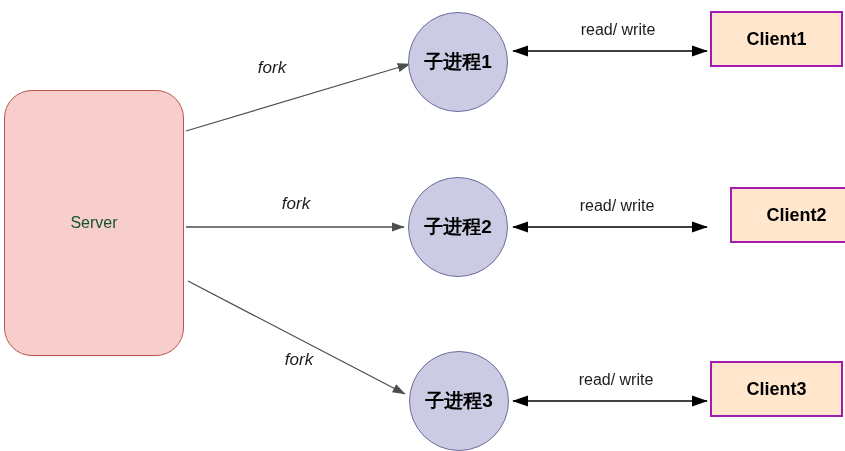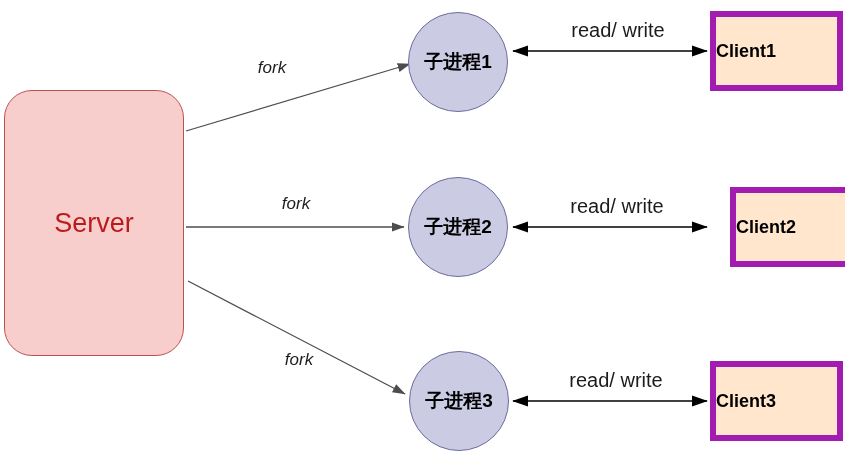--- a/index.html
+++ b/index.html
@@ -10,50 +10,50 @@
   }
   .abs{position:absolute;}
   #arrow-layer{position:absolute;left:0;top:0;width:845px;height:451px;}
 
   .server-box{
     left:4px;top:90px;width:180px;height:266px;
     background:#f8cecc;border:1px solid #b85450;border-radius:28px;
     display:flex;align-items:center;justify-content:center;
     box-sizing:border-box;
   }
-  .server-box .lbl{font-size:27px;font-weight:500;color:#b91c1c;}
+  .server-box .lbl{font-size:16px;font-weight:500;color:#14532d;}
 
   .proc-circle{
     width:100px;height:100px;border-radius:50%;
     background:#cbcbe3;border:1px solid #6c6c9e;
     display:flex;align-items:center;justify-content:center;
     box-sizing:border-box;
   }
   .proc-circle .lbl{font-size:19px;font-weight:700;color:#000;white-space:nowrap;}
   .proc-1{left:408px;top:12px;}
   .proc-2{left:408px;top:177px;}
   .proc-3{left:409px;top:351px;}
 
   .client-box{
-    width:133px;height:80px;
-    background:#ffe6cc;border:6px solid #a21caf;
-    display:flex;align-items:center;justify-content:flex-start;
+    width:133px;height:56px;
+    background:#ffe6cc;border:2px solid #a21caf;
+    display:flex;align-items:center;justify-content:center;
     box-sizing:border-box;
   }
   .client-box .lbl{font-size:18px;font-weight:700;color:#000;}
   .client-1{left:710px;top:11px;}
   .client-2{left:710px;top:187px;margin-left:20px;}
   .client-3{left:710px;top:361px;}
 
   .edge-label{
     position:absolute;transform:translate(-50%,-50%);
     color:#1c1c1c;white-space:nowrap;background:#ffffff;padding:0 2px;
   }
   .fork-label{font-size:17px;font-style:italic;}
-  .rw-label{font-size:20px;}
+  .rw-label{font-size:16px;}
   .fork-label-1{left:272px;top:68px;}
   .fork-label-2{left:296px;top:204px;}
   .fork-label-3{left:299px;top:360px;}
   .rw-label-1{left:618px;top:30px;}
   .rw-label-2{left:617px;top:206px;}
   .rw-label-3{left:616px;top:380px;}
 </style>
 </head>
 <body>
 

